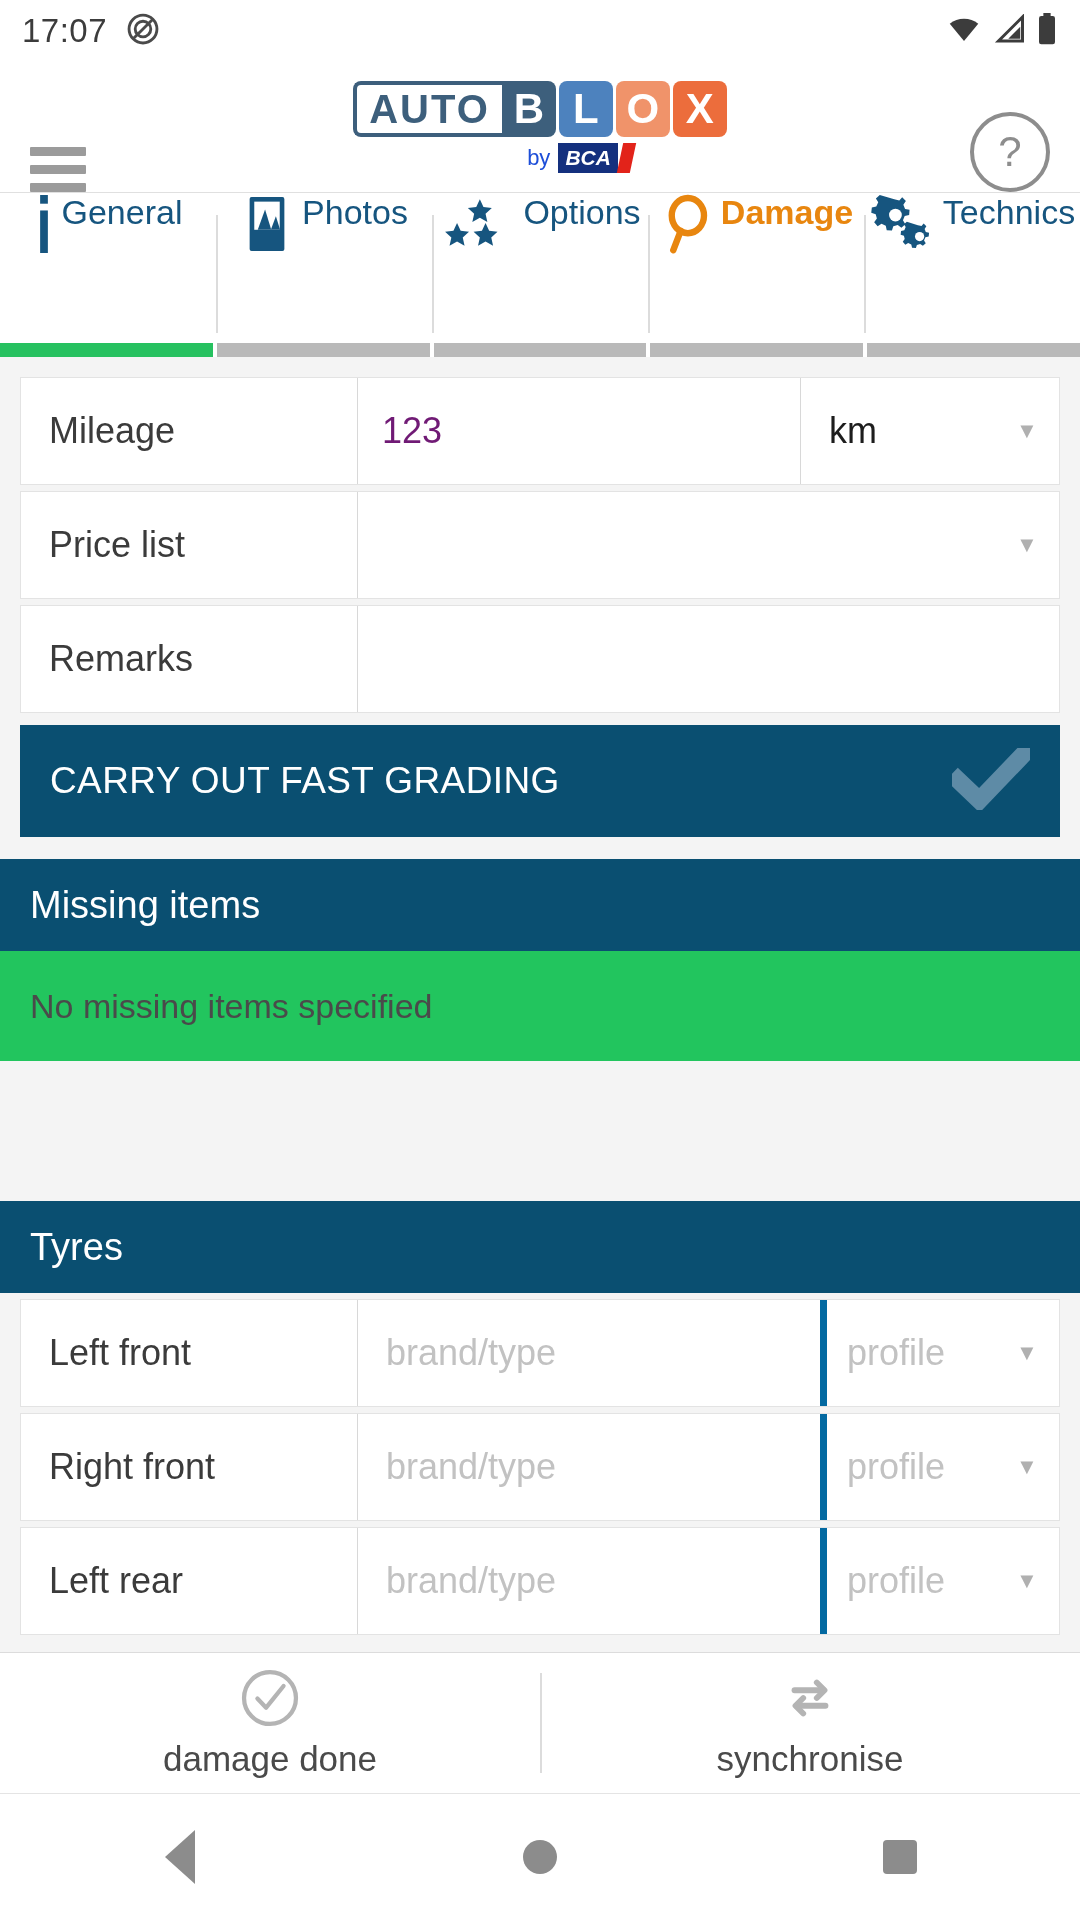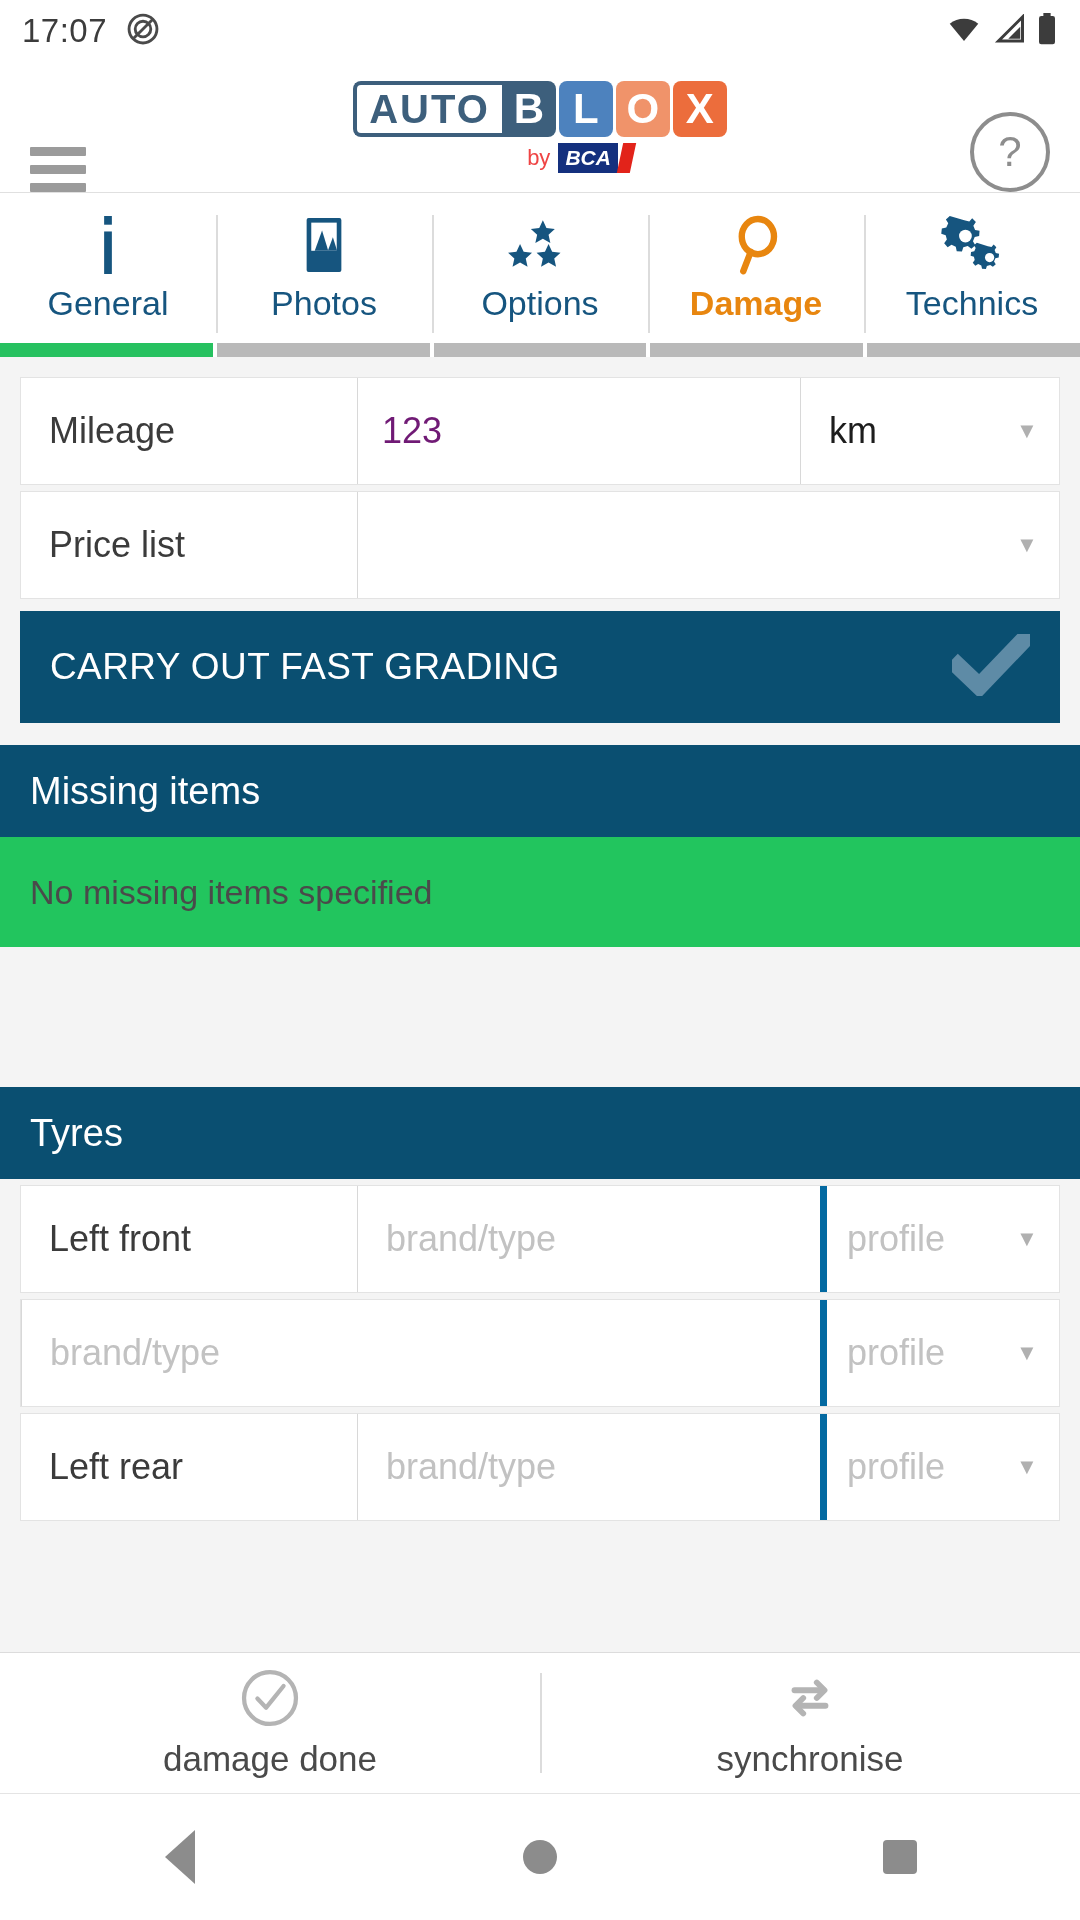--- a/index.html
+++ b/index.html
@@ -31,31 +31,31 @@
   }
   .logo .sq{
     color:#ffffff;font-weight:bold;font-size:42px;display:flex;align-items:center;justify-content:center;
     width:54px;box-sizing:border-box;
   }
   .logo .sq.b{background:#3d5f7c;border-radius:0 8px 8px 0;}
   .logo .sq.l{background:#4d82be;border-radius:8px;margin-left:3px;}
   .logo .sq.o{background:#f0936a;border-radius:8px;margin-left:3px;}
   .logo .sq.x{background:#ec6d3c;border-radius:8px;margin-left:3px;}
   .bybca{display:flex;align-items:center;gap:8px;margin-top:6px;margin-left:80px;}
-  .bybca .by{font-size:22px;color:#ef4444;}
+  .bybca .by{font-size:22px;color:#1d4ed8;}
   .bcabadge{display:flex;align-items:center;height:30px;}
   .bcabadge .blue{background:#14307e;color:#fff;font-weight:bold;font-size:21px;font-style:italic;
       padding:2px 7px;display:flex;align-items:center;height:30px;box-sizing:border-box;}
   .bcabadge .red{width:13px;height:30px;background:#e2231a;transform:skewX(-12deg);margin-left:2px;}
   .helpbtn{margin-left:auto;width:72px;height:72px;border:4px solid #8d8d8d;border-radius:50%;
       display:flex;align-items:center;justify-content:center;color:#8d8d8d;font-size:42px;cursor:pointer;}
 
   
   .tabs{flex:0 0 150px;background:#ffffff;display:flex;}
-  .tab{flex:1;display:flex;flex-direction:column;align-items:center;justify-content:center;gap:8px;
+  .tab{flex:1;display:flex;flex-direction:row;align-items:flex-start;justify-content:center;gap:8px;
       position:relative;cursor:pointer;}
   .tab + .tab::before{content:"";position:absolute;left:0;top:22px;bottom:10px;width:2px;background:#dcdcdc;}
   .tab .ticon{height:62px;display:flex;align-items:center;justify-content:center;}
   .tab .tlabel{font-size:34px;color:#16557f;}
   .tab.active .tlabel{color:#e8860f;font-weight:bold;}
 
   .progressrow{flex:0 0 14px;display:flex;gap:4px;background:#ffffff;}
   .pseg{flex:1;height:14px;background:#b9b9b9;}
   .pseg.done{background:#27c160;}
 
@@ -246,20 +246,24 @@
       <div class="f-unit">km</div>
       <div class="caret">▼</div>
     </div>
 
     <div class="field">
       <div class="f-label">Price list</div>
       <div class="f-input"></div>
       <div class="f-caretonly">▼</div>
     </div>
 
+    <div class="field">
+      <div class="f-label">Remarks</div>
+      <div class="f-input"></div>
+    </div>
 
     <div class="banner">
       <div class="btxt">CARRY OUT FAST GRADING</div>
       <div class="bcheck">
         <svg width="78" height="62" viewBox="0 0 40 32">
           <path d="M3 16.5 L14 27 L37 3" fill="none" stroke="#5e8ba6" stroke-width="9" stroke-linecap="square" stroke-linejoin="miter"></path>
         </svg>
       </div>
     </div>
 
@@ -274,20 +278,21 @@
     </div>
 
     <div class="tyrerow">
       <div class="t-label">Left front</div>
       <div class="t-brand">brand/type</div>
       <div class="t-profile">profile</div>
       <div class="f-caretonly">▼</div>
     </div>
 
     <div class="tyrerow">
+      <div class="t-label">Right front</div>
       <div class="t-brand">brand/type</div>
       <div class="t-profile">profile</div>
       <div class="f-caretonly">▼</div>
     </div>
 
     <div class="tyrerow">
       <div class="t-label">Left rear</div>
       <div class="t-brand">brand/type</div>
       <div class="t-profile">profile</div>
       <div class="f-caretonly">▼</div>

